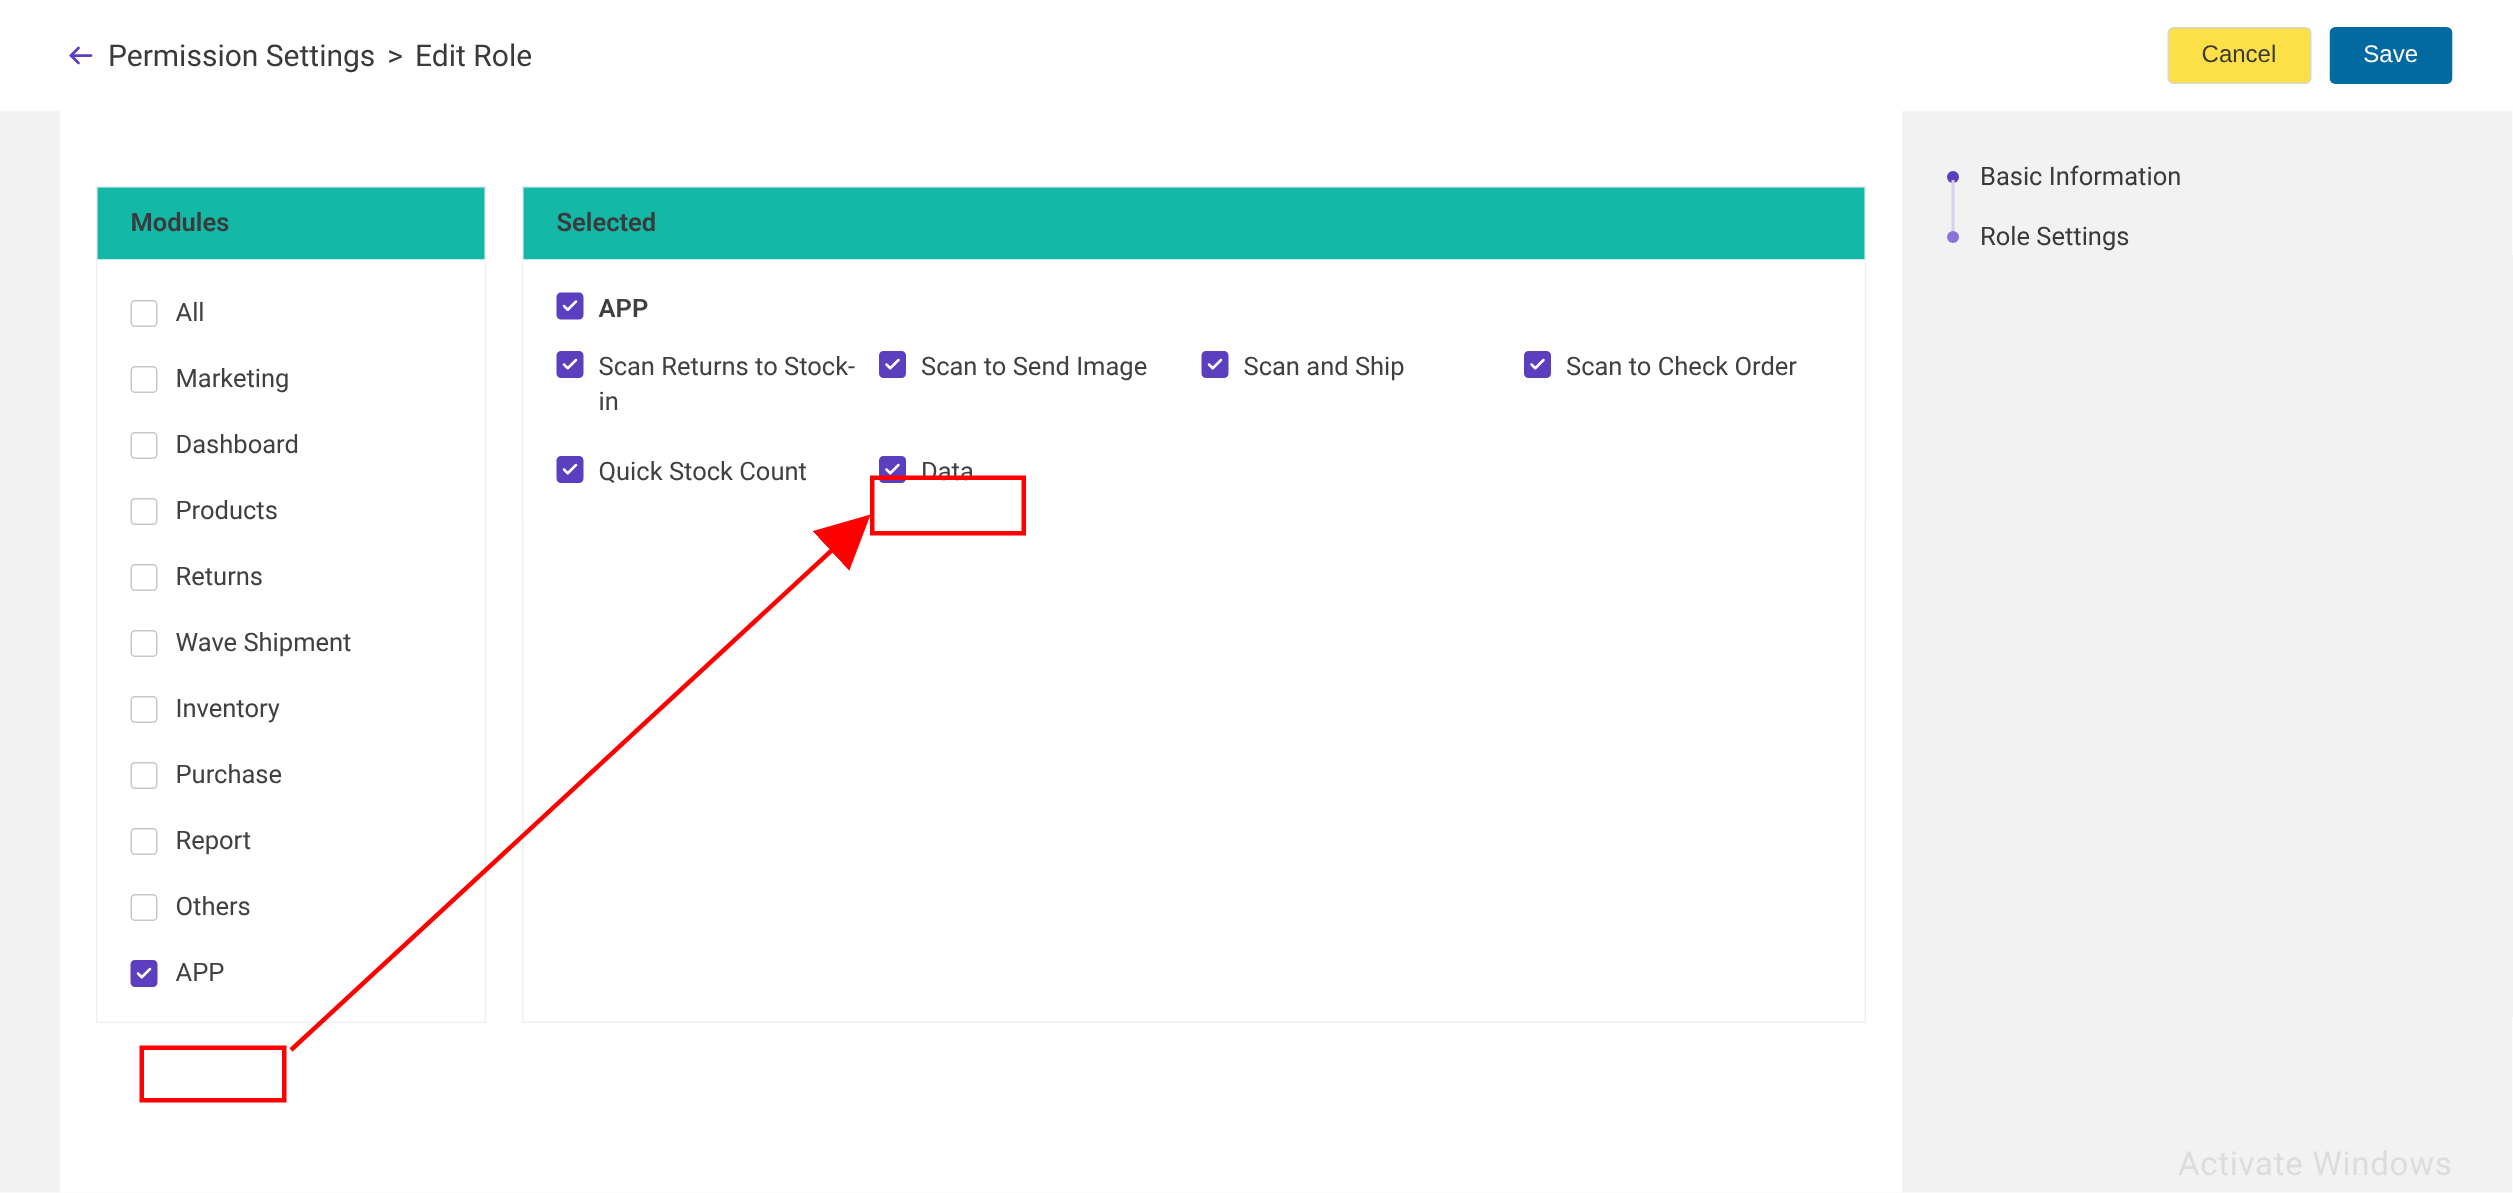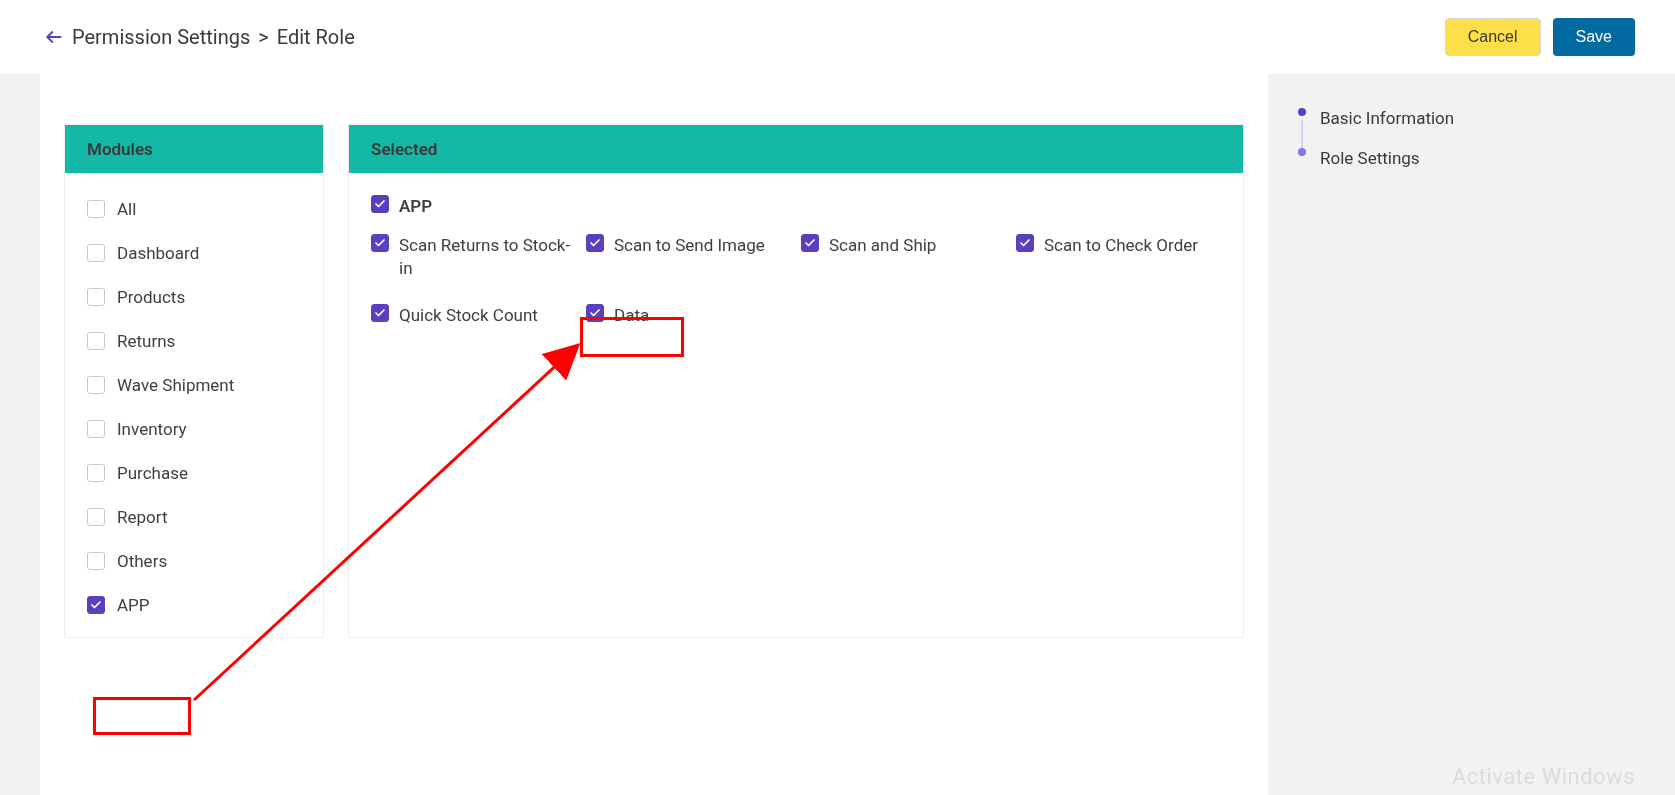--- a/index.html
+++ b/index.html
@@ -127,21 +127,21 @@
   svg.arrow {
     position: absolute;
     left: 0; top: 0;
     pointer-events: none;
   }
 
   
   .side-nav { padding-top: 24px; flex: 1; }
   .side-item {
     display: flex;
-    align-items: flex-start;
+    align-items: center;
     gap: 14px;
     font-size: 17px;
     color: #3a3a3a;
     padding: 10px 0;
     position: relative;
   }
   .dot {
     width: 8px; height: 8px; border-radius: 50%;
     background: #8b74d9;
   }
@@ -192,20 +192,24 @@
       <div class="panel panel-modules">
         <div class="panel-header">Modules</div>
         <div class="panel-body" style="padding:14px 0 10px 0;">
           <ul class="module-list" id="module-list">
               <li class="module-item">
                 <span class="checkbox"></span>
                 <span>All</span>
               </li>
               <li class="module-item">
                 <span class="checkbox"></span>
+                <span>Marketing</span>
+              </li>
+              <li class="module-item">
+                <span class="checkbox"></span>
                 <span>Dashboard</span>
               </li>
               <li class="module-item">
                 <span class="checkbox"></span>
                 <span>Products</span>
               </li>
               <li class="module-item">
                 <span class="checkbox"></span>
                 <span>Returns</span>
               </li>

